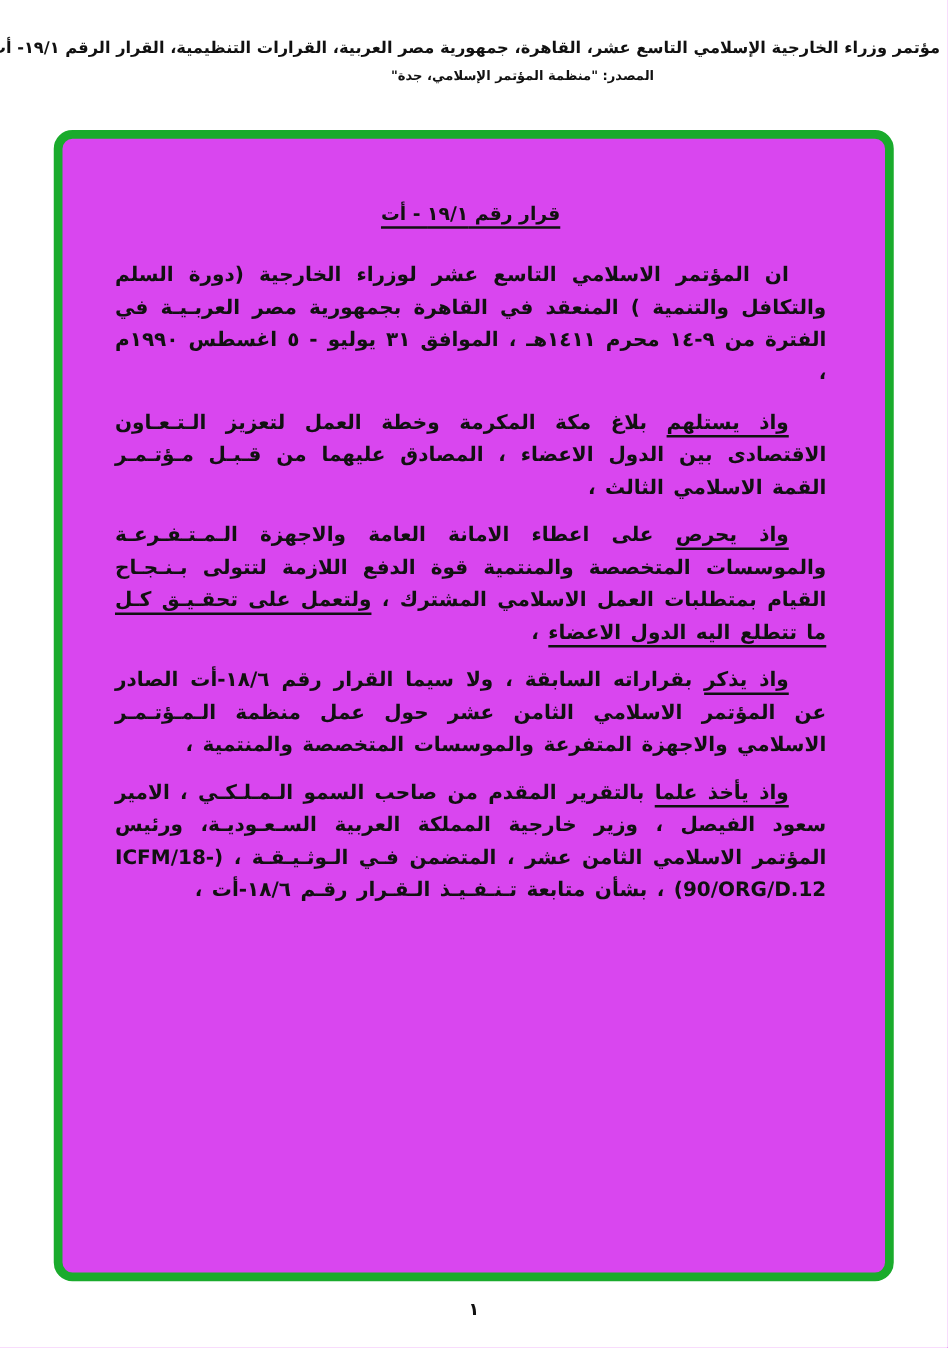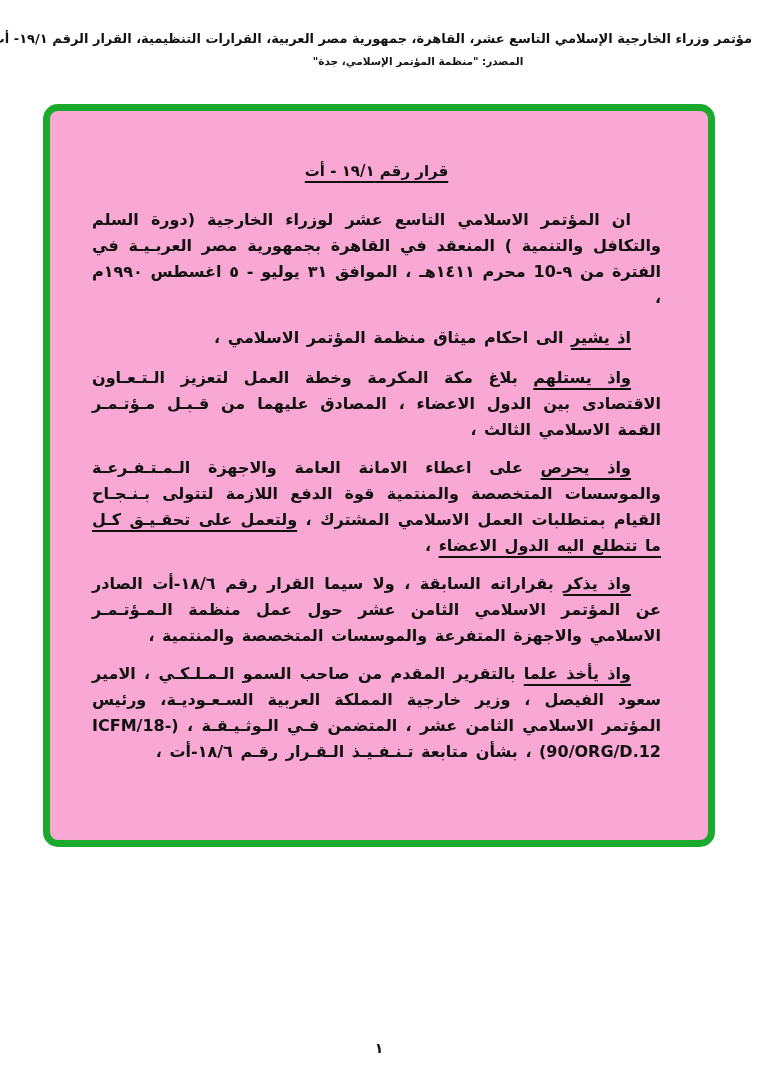--- a/index.html
+++ b/index.html
@@ -37,25 +37,25 @@
     font-size: 10.5px;
     font-weight: bold;
   }
 
   
   .frame {
     position: absolute;
     left: 43px;
     top: 104px;
     width: 672px;
-    height: 743px;
+    height: 921px;
     box-sizing: border-box;
     border: 7px solid #ec4899;
     border-radius: 15px;
-    background: #f9a8d4;
+    background: #d946ef;
   }
   .frame-content {
     position: absolute;
     inset: 0;
     direction: rtl;
     padding: 46px 47px 0 42px;
     box-sizing: border-box;
   }
 
   
@@ -105,22 +105,21 @@
     <div class="h-line1">مؤتمر وزراء الخارجية الإسلامي التاسع عشر، القاهرة، جمهورية مصر العربية، القرارات التنظيمية، القرار الرقم ١٩/١- أت</div>
     <div class="h-line2">المصدر:  "منظمة المؤتمر الإسلامي، جدة"</div>
   </div>
 
   <div class="frame" style="border-color: rgb(26, 171, 44);">
     <div class="frame-content">
       <div class="title-block" id="title-block">
           <div class="title-line"><span class="u">قرار رقم ١٩/١ - أت</span></div>
         </div>
       <div class="body-block" id="paragraphs">
-          <p class="para gap-lg"><span>ان المؤتمر الاسلامي التاسع عشر لوزراء الخارجية (دورة السلم والتكافل والتنمية ) المنعقد في القاهرة بجمهورية مصر العربـيـة في الفترة من ٩-10 محرم ١٤١١هـ ، الموافق ٣١ يوليو - ٥ اغسطس ١٩٩٠م ،</span></p>
-          <p class="para gap-lg"><span class="u">اذ يشير</span><span> الى احكام ميثاق منظمة المؤتمر الاسلامي ،</span></p>
+          <p class="para gap-lg"><span>ان المؤتمر الاسلامي التاسع عشر لوزراء الخارجية (دورة السلم والتكافل والتنمية ) المنعقد في القاهرة بجمهورية مصر العربـيـة في الفترة من ٩-١٤ محرم ١٤١١هـ ، الموافق ٣١ يوليو - ٥ اغسطس ١٩٩٠م ،</span></p>
           <p class="para"><span class="u">واذ يستلهم</span><span> بلاغ مكة المكرمة وخطة العمل لتعزيز الـتـعـاون الاقتصادى بين الدول الاعضاء ، المصادق عليهما من قـبـل مـؤتـمـر القمة الاسلامي الثالث ،</span></p>
           <p class="para"><span class="u">واذ يحرص</span><span> على اعطاء الامانة العامة والاجهزة الـمـتـفـرعـة والموسسات المتخصصة والمنتمية قوة الدفع اللازمة لتتولى بـنـجـاح القيام بمتطلبات العمل الاسلامي المشترك ، </span><span class="u">ولتعمل على تحقـيـق كـل ما تتطلع اليه الدول الاعضاء</span><span> ،</span></p>
           <p class="para"><span class="u">واذ يذكر</span><span> بقراراته السابقة ، ولا سيما القرار رقم ١٨/٦-أت الصادر عن المؤتمر الاسلامي الثامن عشر حول عمل منظمة الـمـؤتـمـر الاسلامي والاجهزة المتفرعة والموسسات المتخصصة والمنتمية ،</span></p>
           <p class="para"><span class="u">واذ يأخذ علما</span><span> بالتقرير المقدم من صاحب السمو الـمـلـكـي ، الامير سعود الفيصل ، وزير خارجية المملكة العربية السـعـوديـة، ورئيس المؤتمر الاسلامي الثامن عشر ، المتضمن فـي الـوثـيـقـة ، (ICFM/18-90/ORG/D.12) ، بشأن متابعة تـنـفـيـذ الـقـرار رقـم ١٨/٦-أت ،</span></p>
         </div>
     </div>
   </div>
 
   <div class="page-number">١</div>
 

